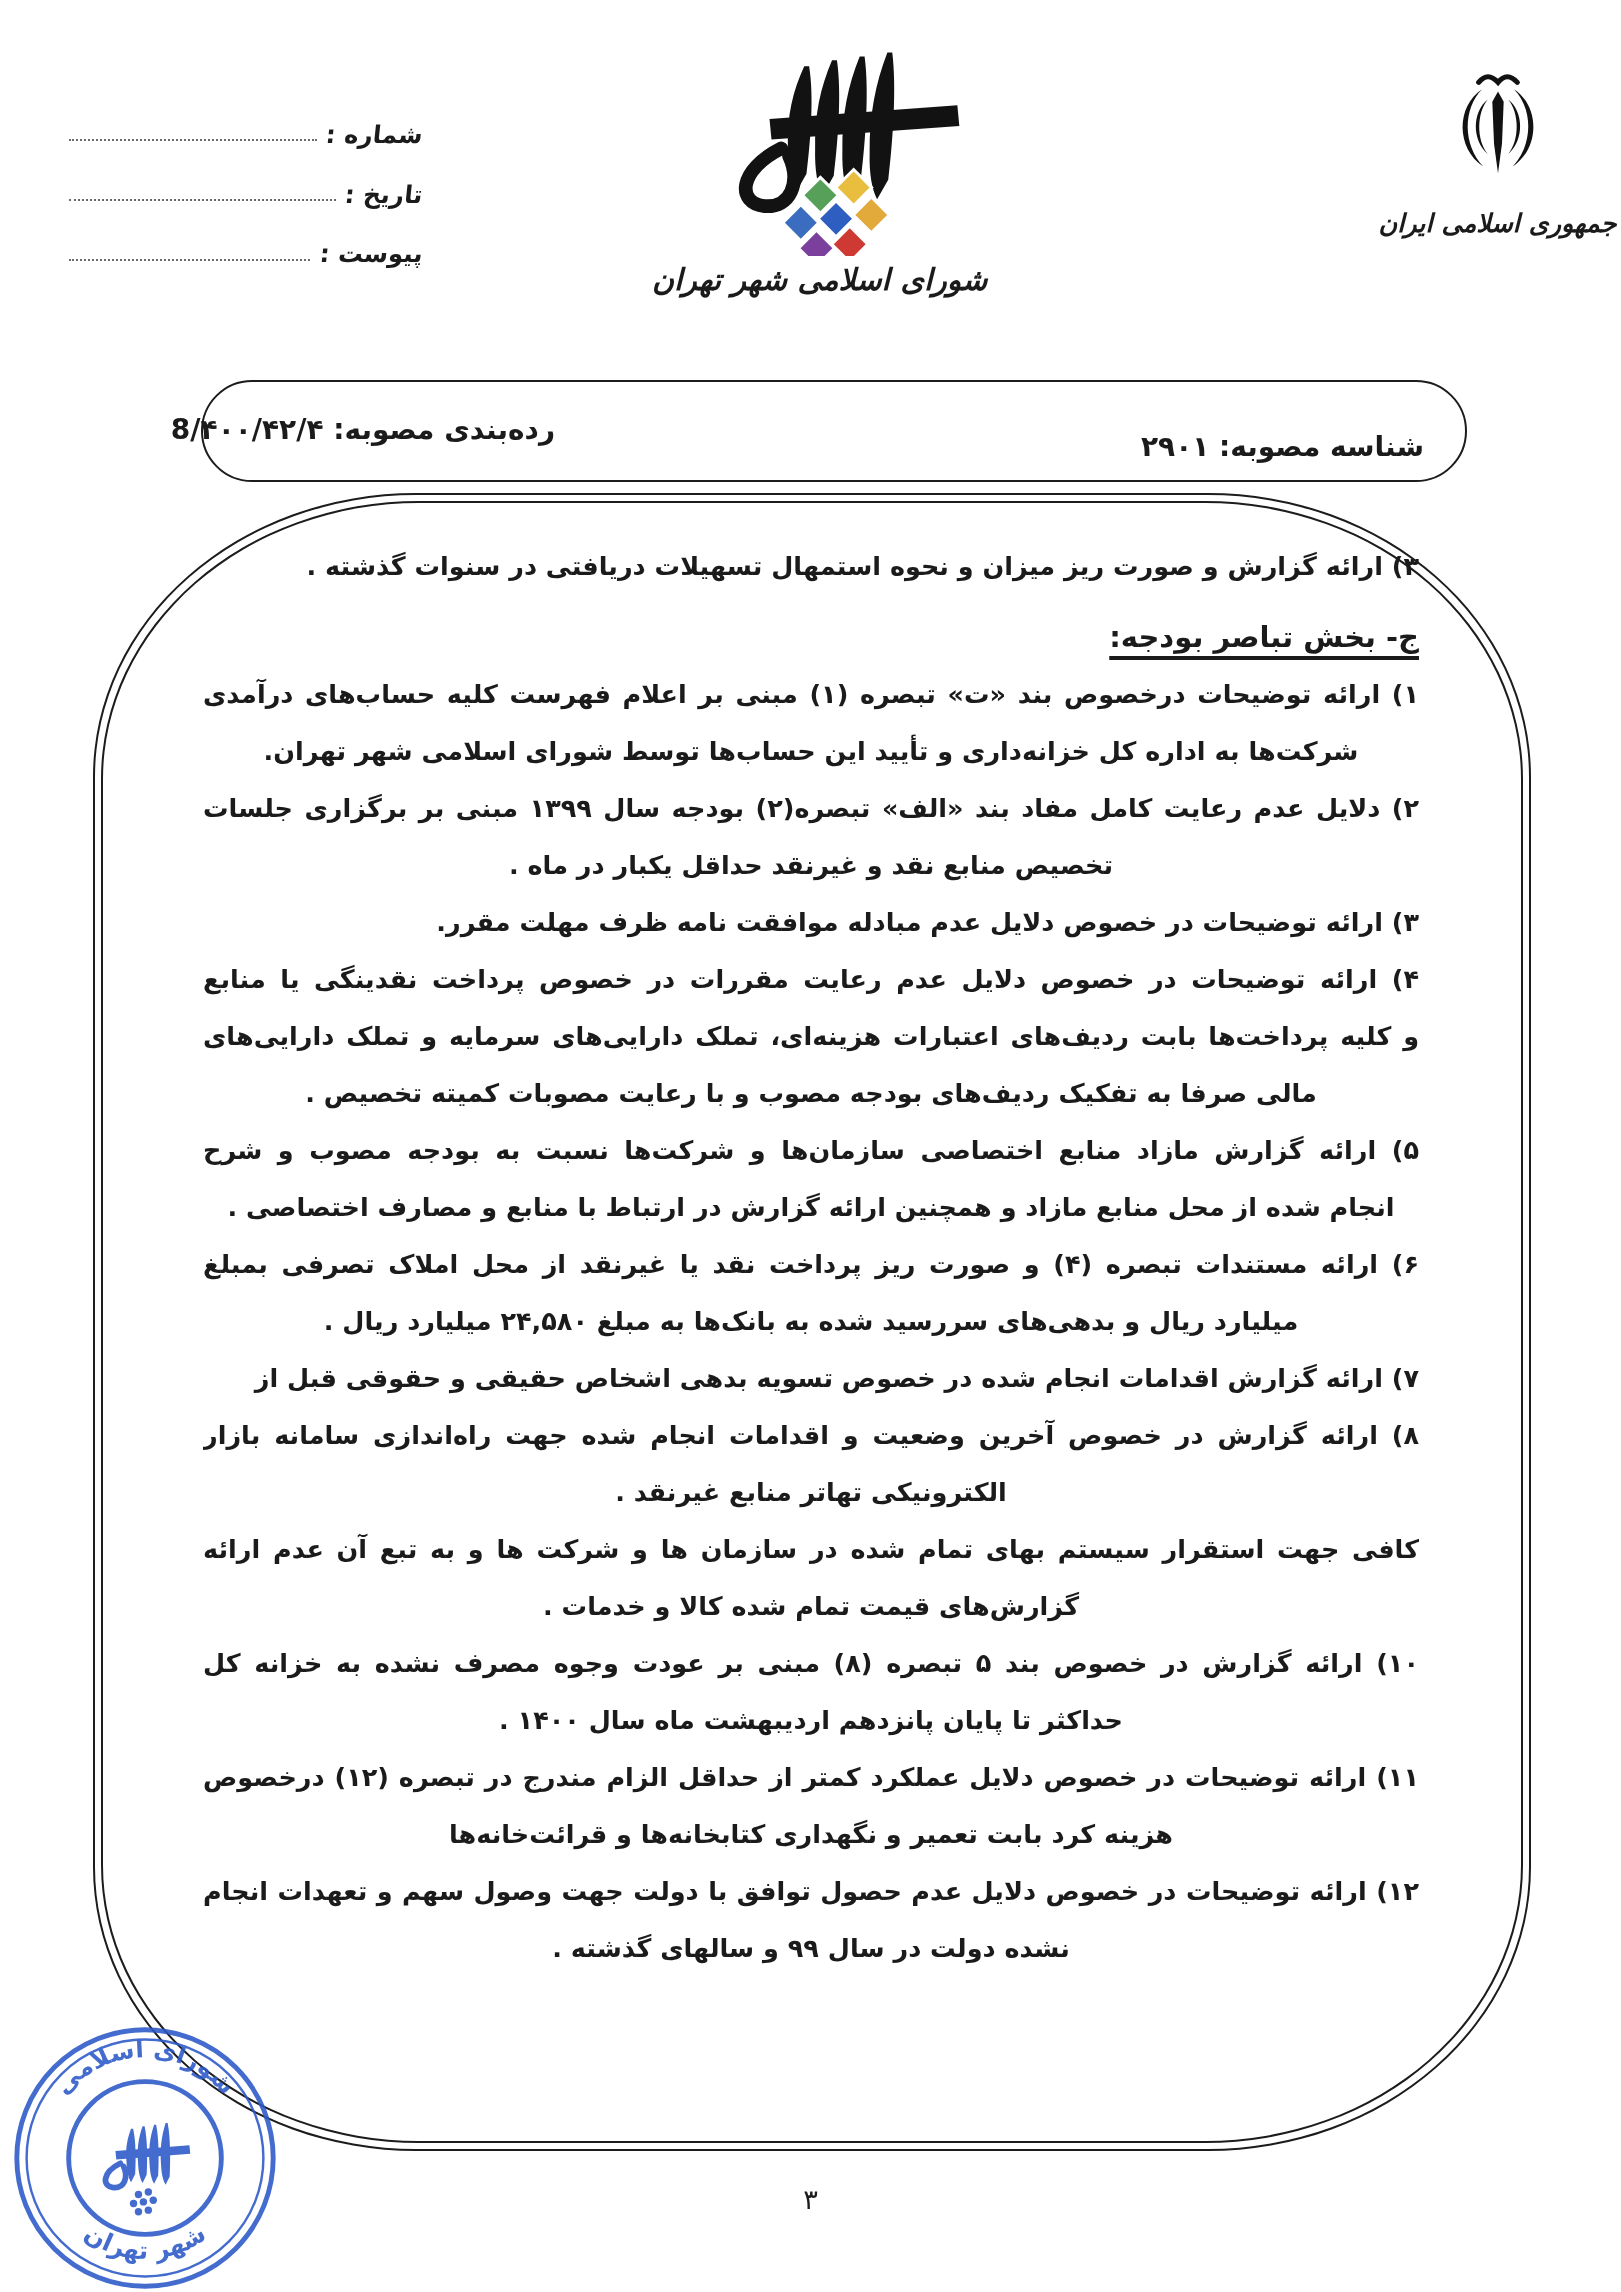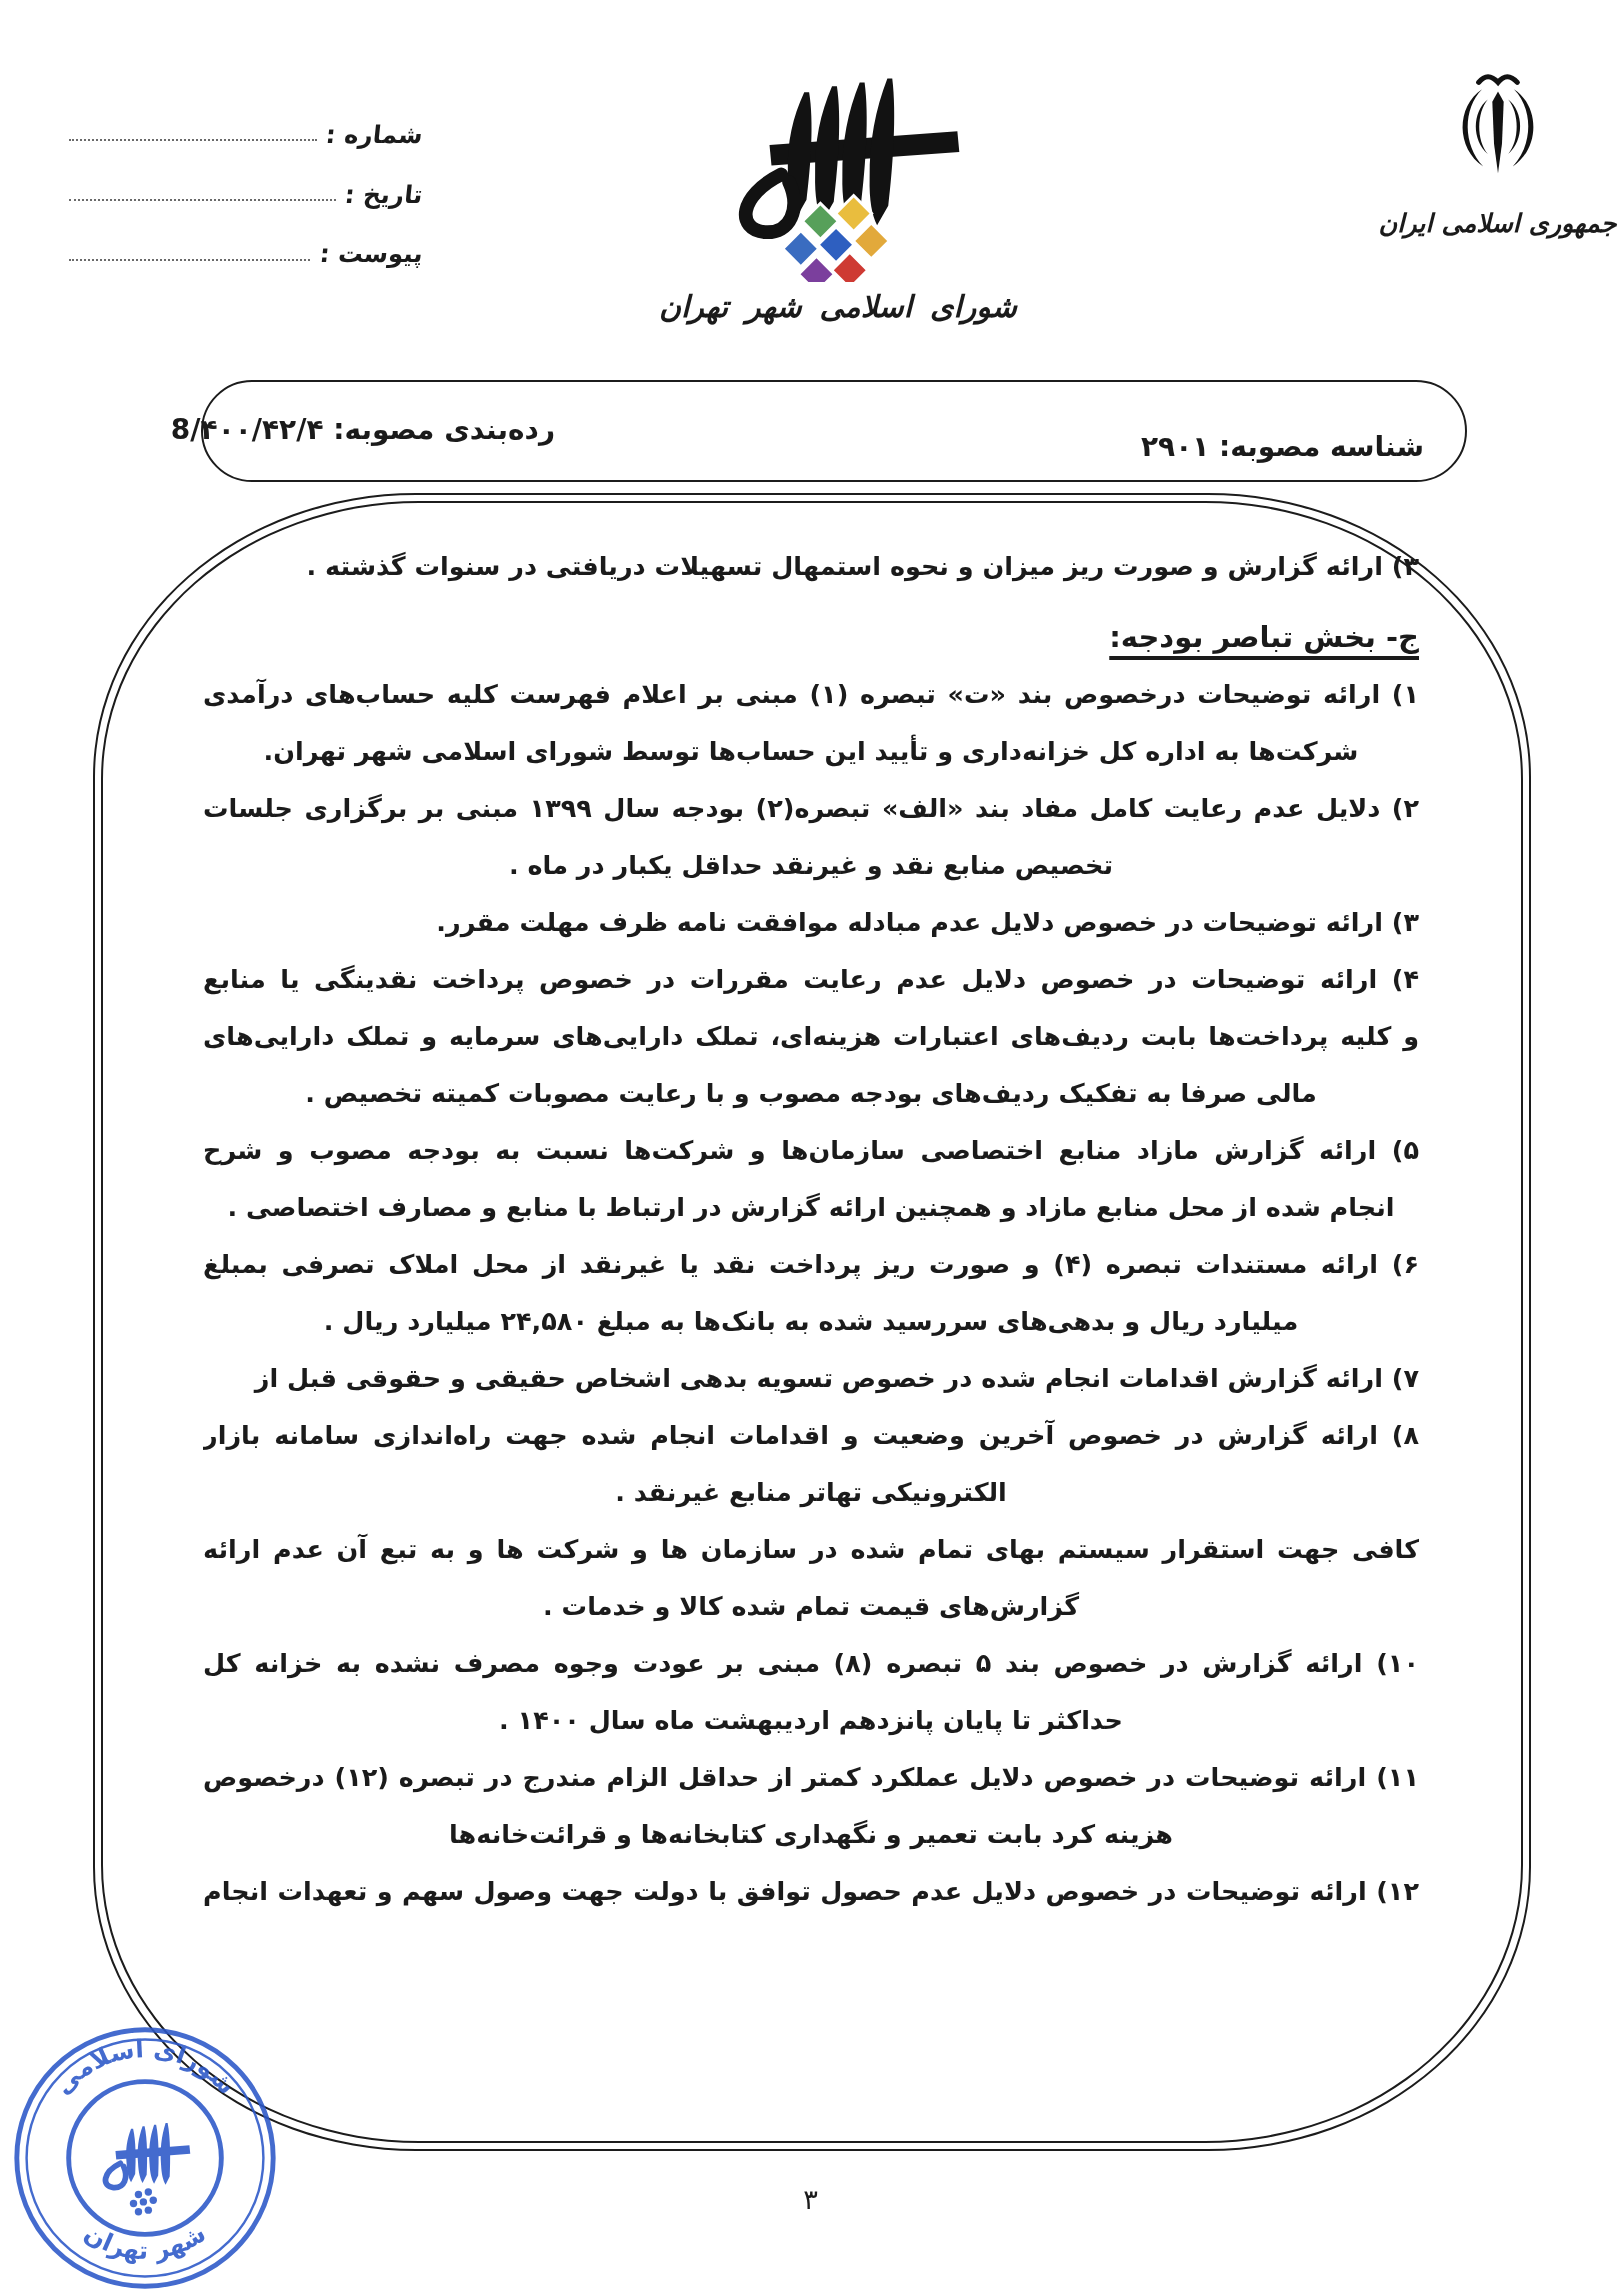--- a/index.html
+++ b/index.html
@@ -10,21 +10,21 @@
     overflow:hidden;
     direction:rtl;
     font-family:"DejaVu Sans",sans-serif;
     color:#1b1b1b;
   }
   
   .ref-fields{position:absolute;left:69px;top:104px;width:358px;direction:rtl;}
   .fld-row{display:flex;align-items:flex-end;height:45px;margin-bottom:14.7px;direction:rtl;}
   .fld-label{font-size:24.5px;font-weight:700;transform:skewX(-6deg);white-space:nowrap;padding-right:3.9px;}
   .dots{flex:1;border-bottom:2.9px dotted #6a6a6a;margin:0 9.8px 7.8px 0;height:1px;}
-  .council-logo{position:absolute;left:652px;top:57px;width:372px;text-align:center;font-family:Liberation Mono, monospace;}
+  .council-logo{position:absolute;left:652px;top:31px;width:372px;text-align:left;}
   .council-logo .caption{font-size:30px;font-weight:700;font-style:italic;margin-top:2px;letter-spacing:1px;}
   .national-emblem{position:absolute;left:1331px;top:71px;width:333px;text-align:center;}
   .national-emblem .caption{font-size:25.5px;font-weight:700;font-style:italic;margin-top:7.8px;}
   
   .meta-bar{
     position:absolute;left:201px;top:380px;width:1266px;height:102px;
     border:2.9px solid #1c1c1c;border-radius:53px;background:#fff;z-index:3;box-sizing:border-box;
   }
   .meta-id{position:absolute;right:41px;top:17px;height:96px;line-height:96px;font-size:28px;font-weight:700;}
   .meta-class{position:absolute;right:910px;top:0;height:96px;line-height:96px;font-size:28px;font-weight:700;white-space:nowrap;}
@@ -143,20 +143,21 @@
         <div class="line al-right">۷) ارائه گزارش اقدامات انجام شده در خصوص تسویه بدهی اشخاص حقیقی و حقوقی قبل از سال۹۷.</div>
         <div class="line al-justify">۸) ارائه گزارش در خصوص آخرین وضعیت و اقدامات انجام شده جهت راه‌اندازی سامانه بازار</div>
         <div class="line al-center">الکترونیکی تهاتر منابع غیرنقد .</div>
         <div class="line al-justify">کافی جهت استقرار سیستم بهای تمام شده در سازمان ها و شرکت ها و به تبع آن عدم ارائه</div>
         <div class="line al-center">گزارش‌های قیمت تمام شده کالا و خدمات .</div>
         <div class="line al-justify">۱۰) ارائه گزارش در خصوص بند ۵ تبصره (۸) مبنی بر عودت وجوه مصرف نشده به خزانه کل شهرداری</div>
         <div class="line al-center">حداکثر تا پایان پانزدهم اردیبهشت ماه سال ۱۴۰۰ .</div>
         <div class="line al-justify">۱۱) ارائه توضیحات در خصوص دلایل عملکرد کمتر از حداقل الزام مندرج در تبصره (۱۲) درخصوص</div>
         <div class="line al-center">هزینه کرد بابت تعمیر و نگهداری کتابخانه‌ها و قرائت‌خانه‌ها</div>
         <div class="line al-justify">۱۲) ارائه توضیحات در خصوص دلایل عدم حصول توافق با دولت جهت وصول سهم و تعهدات انجام</div>
+        <div class="line al-center">نشده دولت در سال ۹۹ و سالهای گذشته .</div>
       </div>
   </div>
 
   <div class="page-number">۳</div>
 
   <div class="stamp">
     <svg width="274" height="274" viewBox="0 0 280 280" aria-hidden="true">
       <g fill="none" stroke="#2b57c8">
         <circle cx="140" cy="140" r="131" stroke-width="5"></circle>
         <circle cx="140" cy="140" r="121" stroke-width="2.5"></circle>

